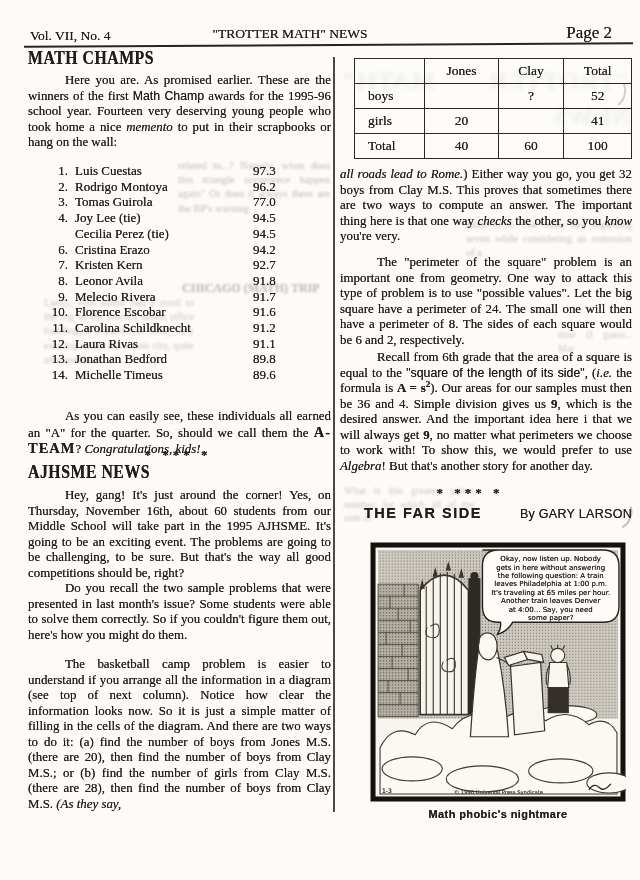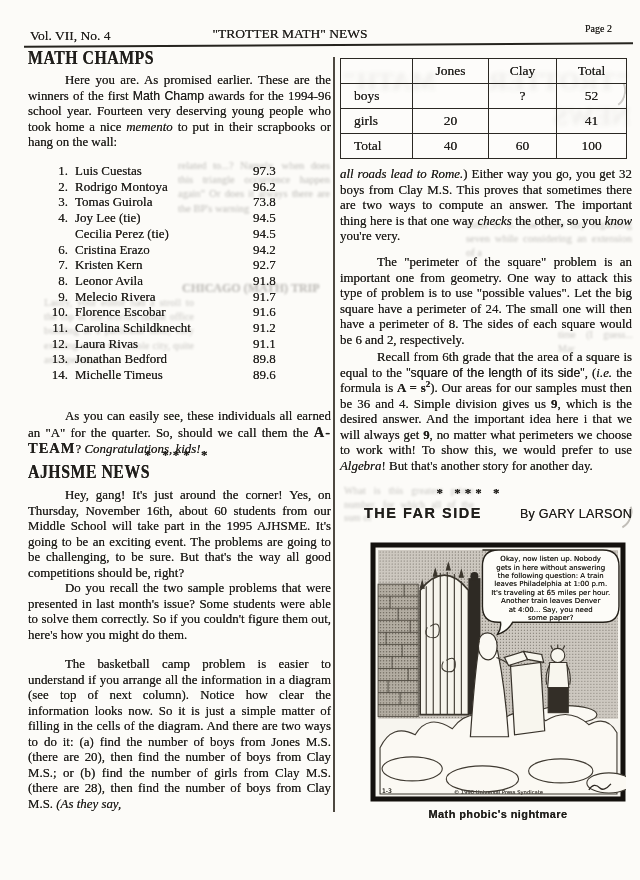--- a/index.html
+++ b/index.html
@@ -4,21 +4,21 @@
 <style>
   html,body{margin:0;padding:0;background:#e9e7e2;}
   .pg{position:relative;width:640px;height:880px;background:#fcfbf8;overflow:hidden;
       font-family:"Liberation Serif",serif;color:#201e1b;}
   .pg *{box-sizing:border-box;}
   .fuzz{text-shadow:0 0 .35px rgba(32,30,27,.85);}
 
   
   .hdr-left{position:absolute;left:30px;top:28px;font-size:13.5px;}
   .hdr-center{position:absolute;left:0;right:60px;top:26px;text-align:center;font-size:13.5px;}
-  .hdr-right{position:absolute;right:28px;top:23px;font-size:10px;}
+  .hdr-right{position:absolute;right:28px;top:23px;font-size:17px;}
   .hdr-rule{position:absolute;left:24px;top:44px;width:609px;height:2px;background:#26241f;
             transform:rotate(-0.35deg);}
   .col-divider{position:absolute;left:333px;top:57px;width:1.6px;height:755px;background:#4d4841;}
 
   
   .lcol{position:absolute;left:28px;top:48px;width:303px;}
   .rcol{position:absolute;left:340px;top:55px;width:292px;}
   .h1{position:absolute;left:0;font-weight:bold;font-size:15.5px;letter-spacing:.5px;
       transform:scale(1.02,1.15);transform-origin:left top;}
   .para{position:absolute;text-align:justify;font-size:12.9px;line-height:15.5px;text-indent:37px;width:100%;}
@@ -32,21 +32,21 @@
   
   .champ-list{position:absolute;left:16px;top:115px;width:268px;font-size:13px;line-height:15.7px;}
   .champ-row{display:flex;}
   .c-num{width:24px;text-align:right;flex:none;}
   .c-name{margin-left:7px;width:178px;flex:none;}
   .c-score{flex:none;}
 
   .divider{position:absolute;text-align:center;font-size:13px;letter-spacing:4px;font-weight:bold;}
 
   
-  .diagram{position:absolute;left:0;top:3px;border-collapse:collapse;font-size:13.5px;
+  .diagram{position:absolute;left:14px;top:3px;border-collapse:collapse;font-size:13.5px;
            background:rgba(255,255,255,.25);border-radius:13px;}
   .diagram th,.diagram td{border:1.8px solid #2b2823;height:25px;text-align:center;
            font-weight:normal;padding:0 4px;}
   .diagram td:first-child{text-align:left;padding-left:13px;}
 
   
   .fs-header{position:absolute;top:450px;left:24px;width:268px;display:flex;
              justify-content:space-between;align-items:baseline;}
   .fs-title{font-family:"Liberation Sans",sans-serif;font-weight:bold;font-size:14.5px;letter-spacing:1.5px;}
   .fs-by{font-family:"Liberation Sans",sans-serif;font-size:12.5px;letter-spacing:.3px;text-align:right;}
@@ -80,36 +80,36 @@
   <div class="curl" style="left:606px;top:498px;transform:rotate(22deg);"></div>
 
   <div class="hdr-left">Vol. VII, No. 4</div>
   <div class="hdr-center">"TROTTER MATH" NEWS</div>
   <div class="hdr-right">Page 2</div>
   <div class="hdr-rule"></div>
   <div class="col-divider"></div>
 
   <div class="lcol">
     <div class="h1" style="top:0;">MATH CHAMPS</div>
-    <div class="para" style="top:25px;"><span>Here you are.  As promised earlier.  These are the winners of the first </span><span class="sans">Math Champ</span><span> awards for the 1994-96 school year.  Fourteen very deserving young people who took home a nice </span><span class="it">memento</span><span> to put in their scrapbooks or hang on the wall:</span></div>
+    <div class="para" style="top:25px;"><span>Here you are.  As promised earlier.  These are the winners of the first </span><span class="sans">Math Champ</span><span> awards for the 1995-96 school year.  Fourteen very deserving young people who took home a nice </span><span class="it">memento</span><span> to put in their scrapbooks or hang on the wall:</span></div>
     <div class="champ-list" id="champ-list">
         <div class="champ-row">
           <span class="c-num">1.</span>
           <span class="c-name">Luis Cuestas</span>
           <span class="c-score">97.3</span>
         </div>
         <div class="champ-row">
           <span class="c-num">2.</span>
           <span class="c-name">Rodrigo Montoya</span>
           <span class="c-score">96.2</span>
         </div>
         <div class="champ-row">
           <span class="c-num">3.</span>
           <span class="c-name">Tomas Guirola</span>
-          <span class="c-score">73.8</span>
+          <span class="c-score">77.0</span>
         </div>
         <div class="champ-row">
           <span class="c-num">4.</span>
           <span class="c-name">Joy Lee (tie)</span>
           <span class="c-score">94.5</span>
         </div>
         <div class="champ-row">
           <span class="c-num"></span>
           <span class="c-name">Cecilia Perez (tie)</span>
           <span class="c-score">94.5</span>

